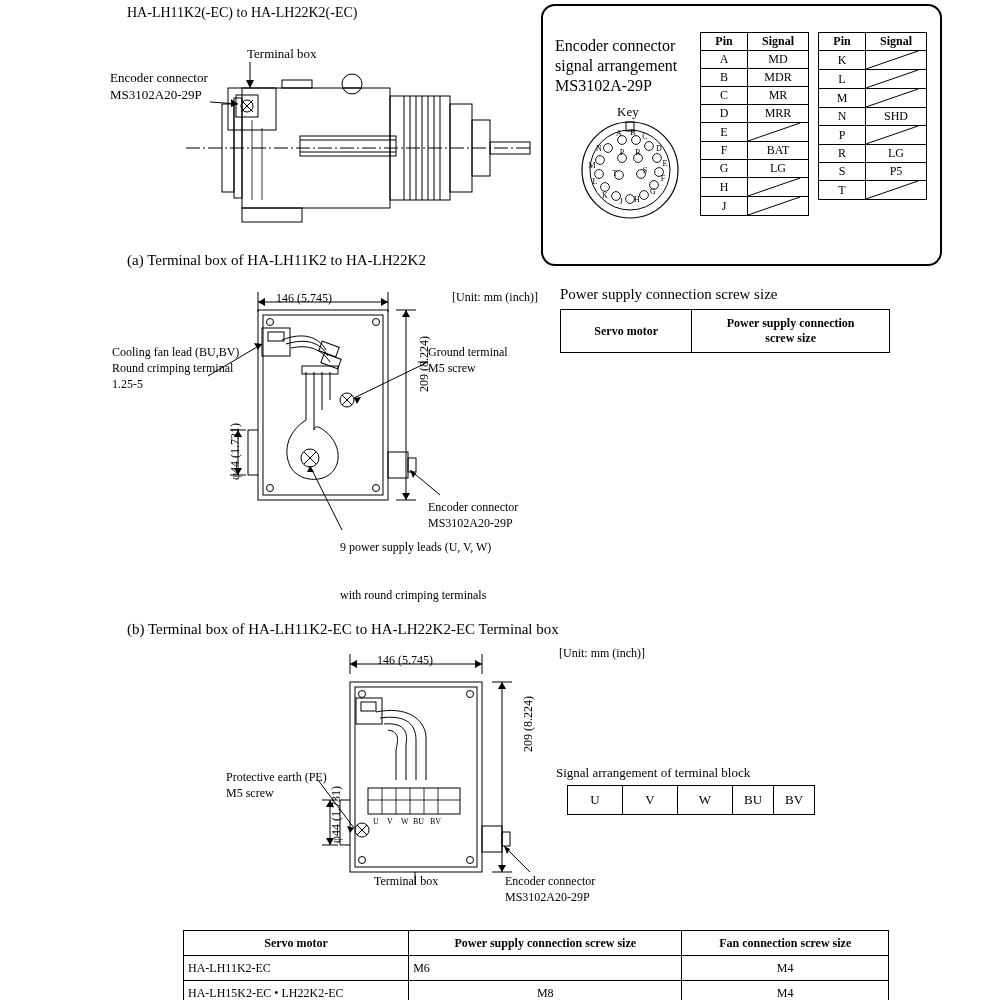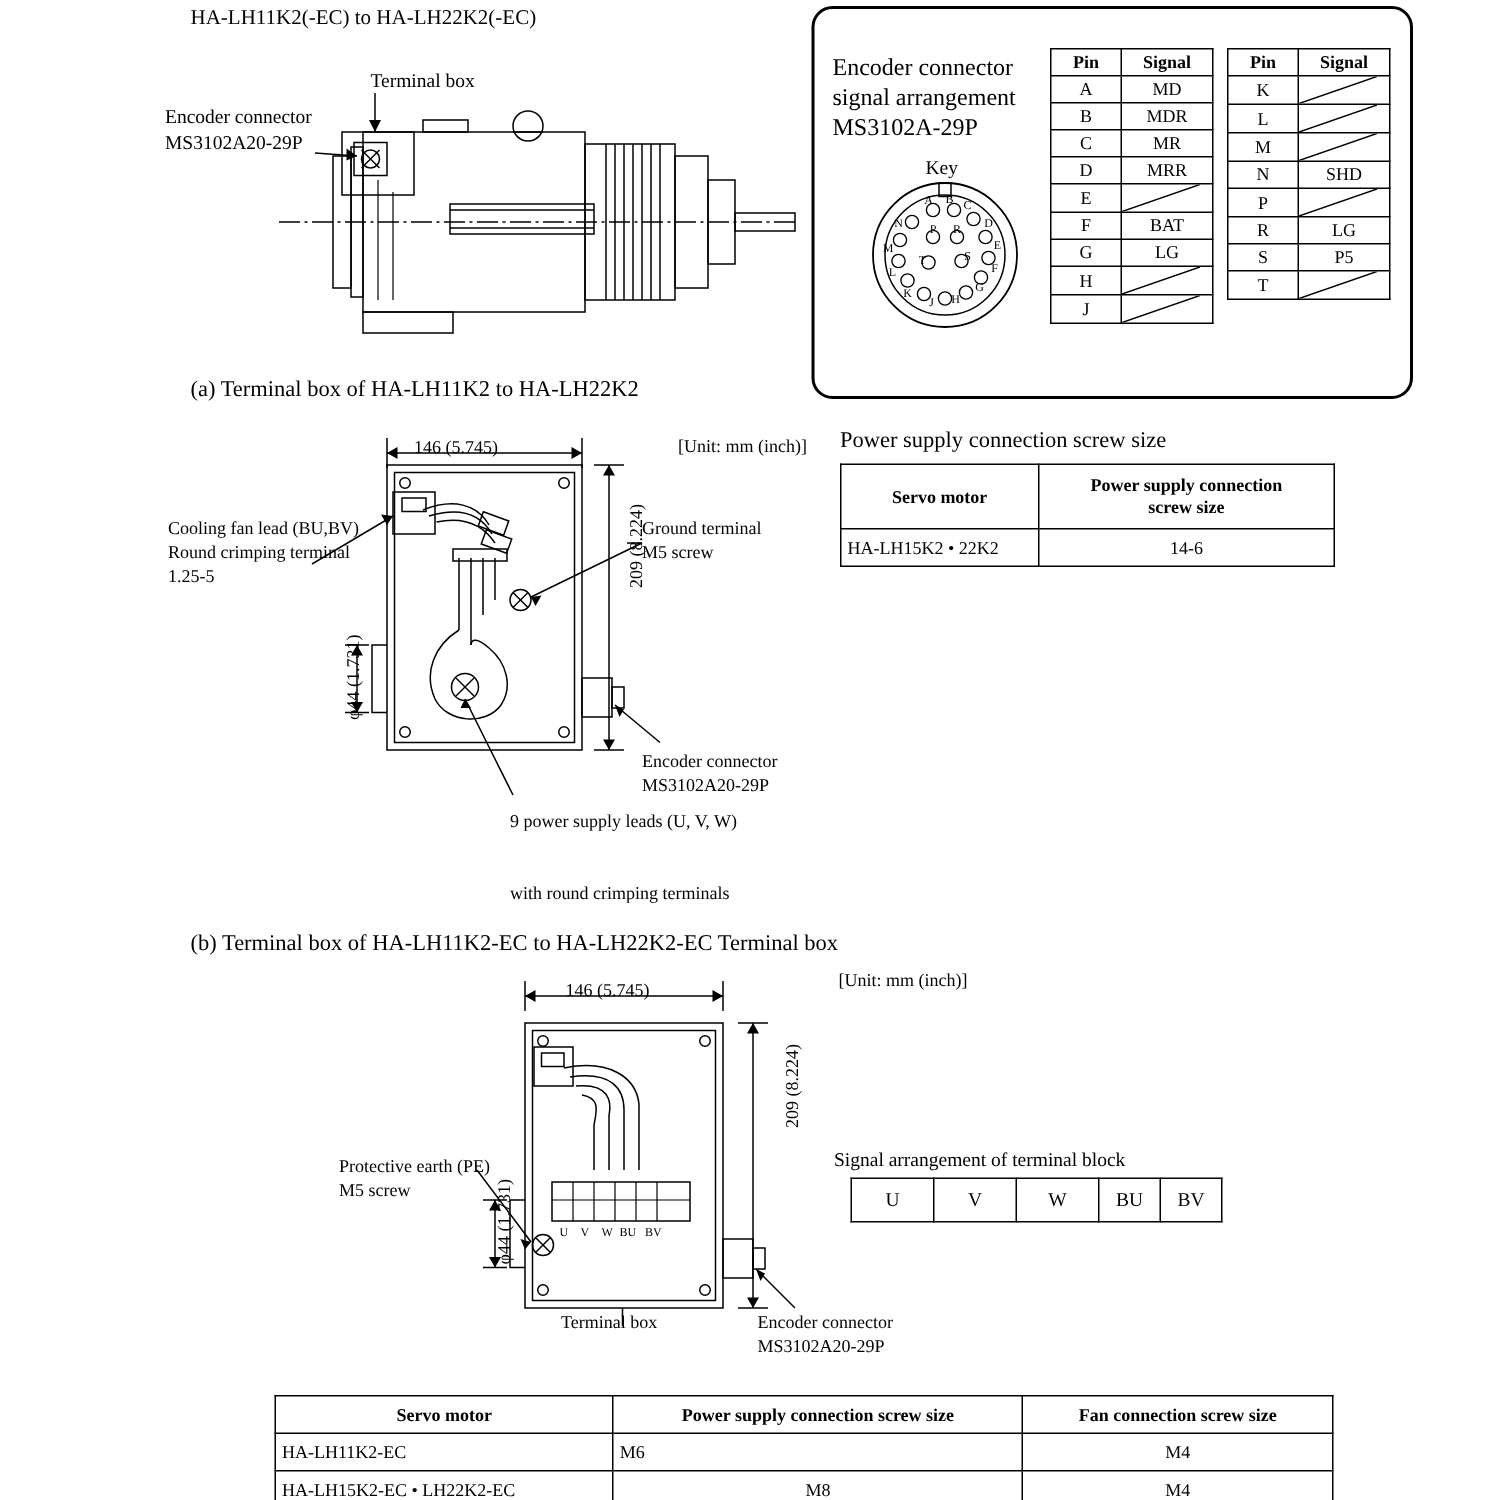--- a/index.html
+++ b/index.html
@@ -355,24 +355,20 @@
 <div class="abs t" style="left:340px;top:556px;font-size:12px;margin-top:32px;">with round crimping terminals</div>
 
 <div class="abs t" style="left:560px;top:285px;font-size:15px;">Power supply connection screw size</div>
 <div class="abs" style="left:560px;top:309px;">
   <table class="tbl" id="screw-table" style="width:330px;">
       <tbody>
         <tr>
           <th style="width:130px;height:40px;">Servo motor</th>
           <th style="width:200px;">Power supply connection<br>screw size</th>
         </tr>
-        <tr>
-          <td style="text-align:left;height:22px;">HA-LH15K2 • 22K2</td>
-          <td>14-6</td>
-        </tr>
       </tbody>
     </table>
 </div>
 
 <div class="abs t" style="left:127px;top:620px;font-size:15px;">(b) Terminal box of HA-LH11K2-EC to HA-LH22K2-EC Terminal box</div>
 
 <div class="abs t" style="left:559px;top:646px;font-size:12px;">[Unit: mm (inch)]</div>
 <div class="abs t" style="left:377px;top:653px;font-size:12px;">146 (5.745)</div>
 <div class="abs t" style="left:521px;top:752px;font-size:12px;transform:rotate(-90deg);transform-origin:left top;">209 (8.224)</div>
 <div class="abs t" style="left:329px;top:843px;font-size:12px;transform:rotate(-90deg);transform-origin:left top;">φ44 (1.731)</div>

